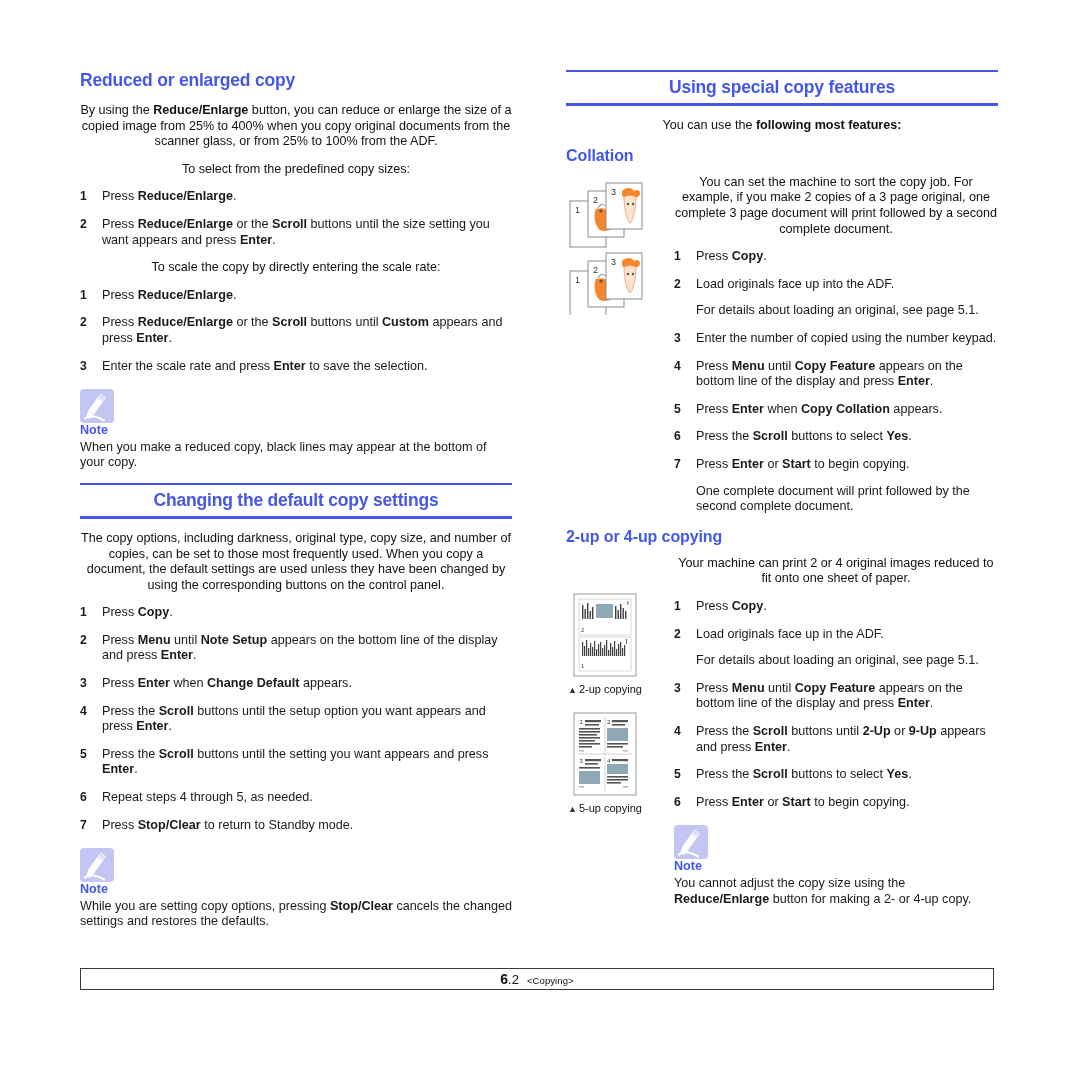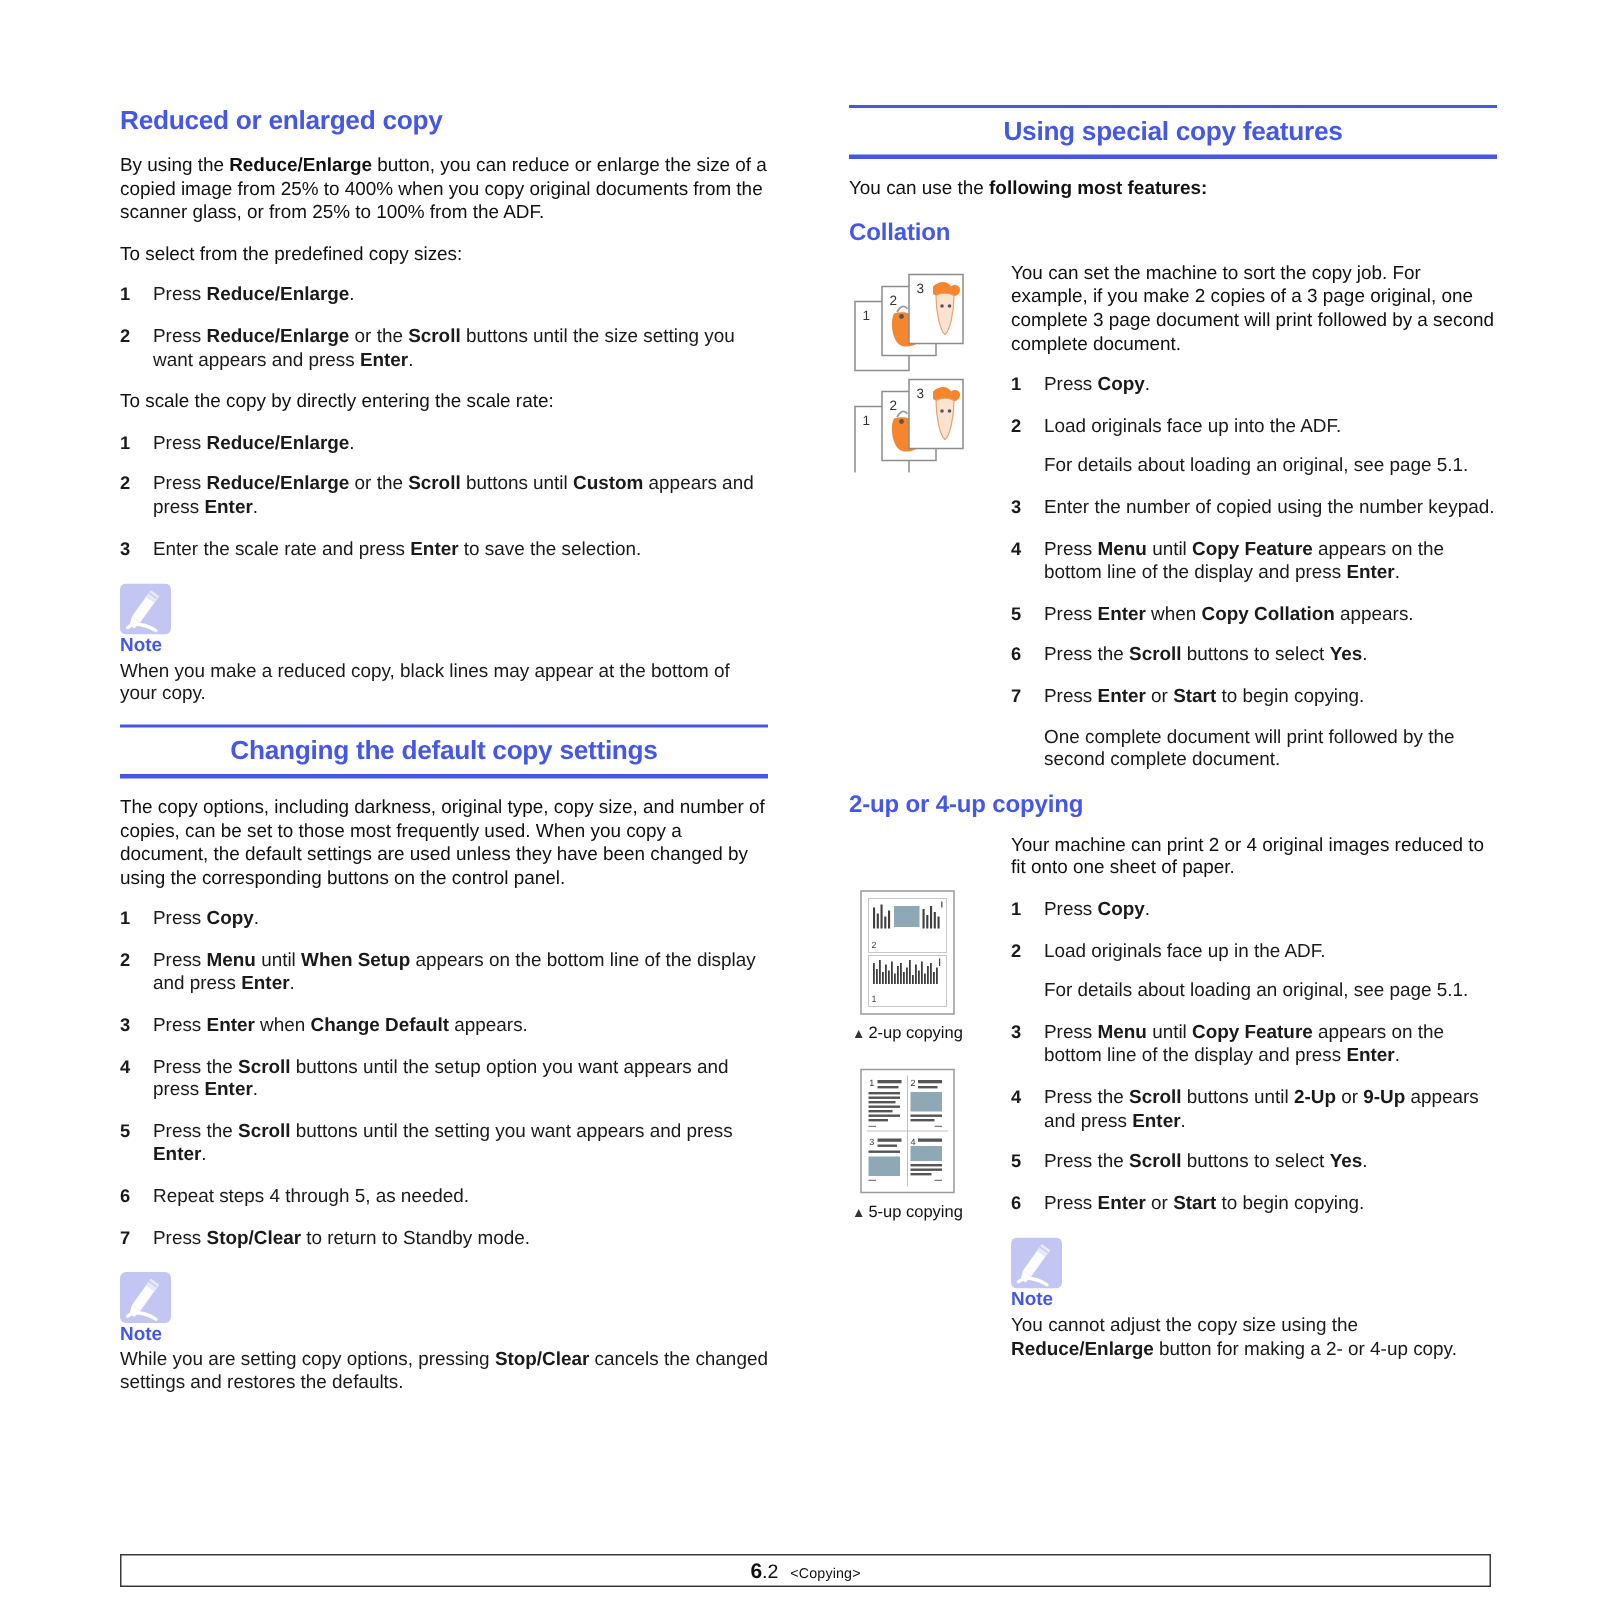--- a/index.html
+++ b/index.html
@@ -71,20 +71,21 @@
     line-height: 1.2;
     letter-spacing: -0.1px;
   }
 
   
   p.body {
     font-size: 12.6px;
     line-height: 15.6px;
     margin: 0 0 12px 0;
     color: #111;
+    text-align: center;
   }
 
   
   .steps { margin: 0; padding: 0; }
   .step {
     display: flex;
     font-size: 12.6px;
     line-height: 15.6px;
     margin-bottom: 12px;
   }
@@ -153,21 +154,21 @@
   .figcap .tri {
     color: #333;
     font-size: 9px;
     margin-right: 2px;
   }
 
   
   .footer {
     position: absolute;
     left: 80px;
-    top: 1036px;
+    top: 968px;
     width: 914px;
     height: 22px;
     border: 1px solid #3a3a3a;
     box-sizing: border-box;
     background: #fff;
   }
   .footer .inner {
     position: absolute;
     left: 0; right: 0;
     top: 50%;
@@ -253,21 +254,21 @@
 
     <p class="body">The copy options, including darkness, original type, copy size, and number of copies, can be set to those most frequently used. When you copy a document, the default settings are used unless they have been changed by using the corresponding buttons on the control panel.</p>
 
     <div class="steps" id="steps-c">
         <div class="step">
           <div class="num">1</div>
           <div class="txt">Press <b>Copy</b>.</div>
         </div>
         <div class="step">
           <div class="num">2</div>
-          <div class="txt">Press <b>Menu</b> until <b>When Setup</b> appears on the bottom line of the display and press <b>Enter</b>.</div>
+          <div class="txt">Press <b>Menu</b> until <b>Note Setup</b> appears on the bottom line of the display and press <b>Enter</b>.</div>
         </div>
         <div class="step">
           <div class="num">3</div>
           <div class="txt">Press <b>Enter</b> when <b>Change Default</b> appears.</div>
         </div>
         <div class="step">
           <div class="num">4</div>
           <div class="txt">Press the <b>Scroll</b> buttons until the setup option you want appears and press <b>Enter</b>.</div>
         </div>
         <div class="step">

